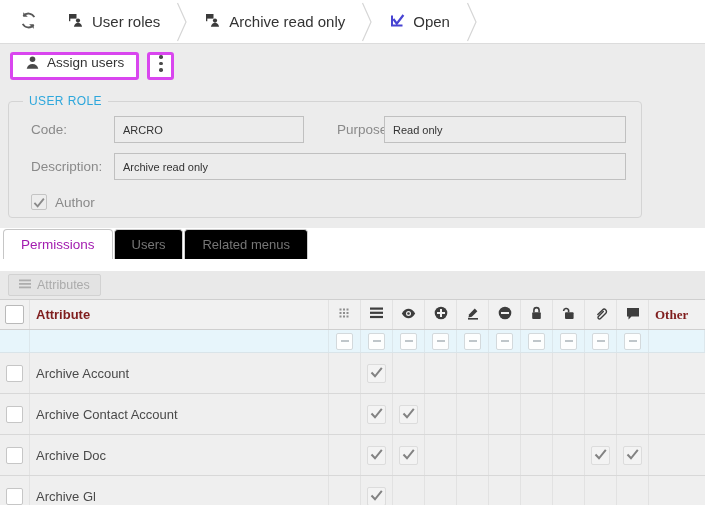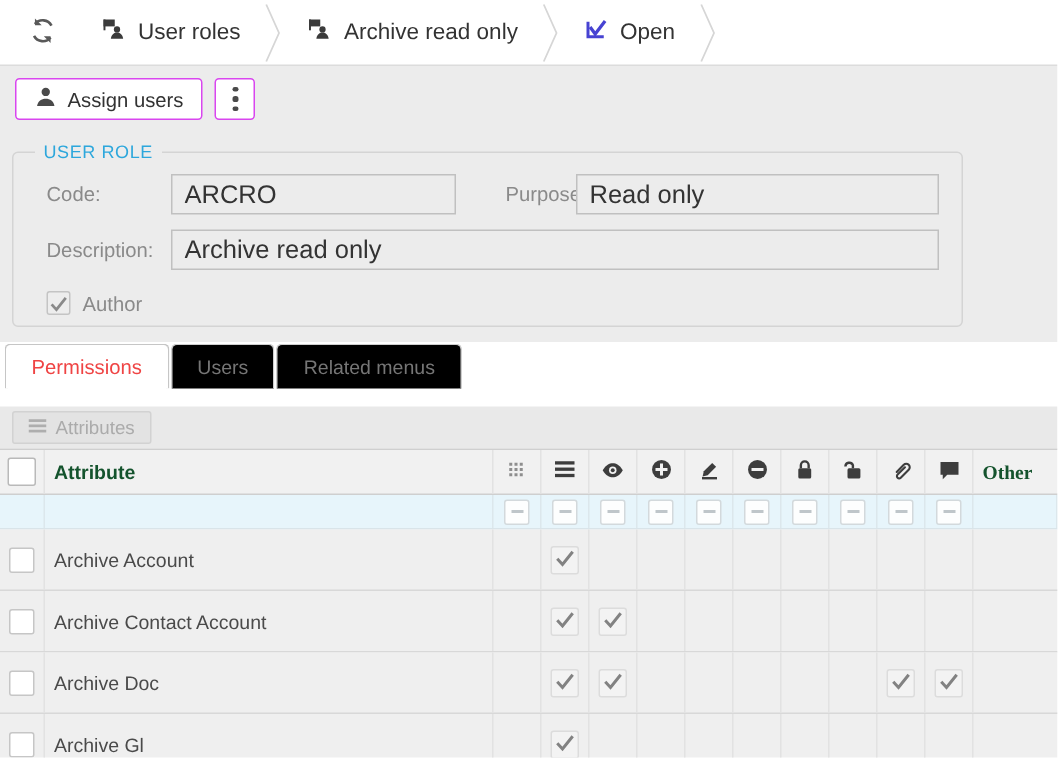--- a/index.html
+++ b/index.html
@@ -13,58 +13,58 @@
   .refresh-btn { width:28px; height:28px; border:none; background:transparent;
                  display:flex; align-items:center; justify-content:center; cursor:pointer; margin:0 10px 0 4px; }
   .crumbs { display:flex; align-items:center; height:100%; }
   .crumb { display:flex; align-items:center; gap:8px; padding:0 16px; height:100%;
            font-size:15px; color:#333; cursor:pointer; white-space:nowrap; }
   .crumb-sep { height:43px; display:flex; align-items:center; }
 
   
   .grayzone { background:#ececec; height:184px; }
   .toolbar { height:44px; display:flex; align-items:center; padding-left:10px; gap:8px; }
-  .btn { display:inline-flex; align-items:center; gap:7px; height:28px; padding:0 12px;
-         background:#fff; border:1px solid #d946ef; border-radius:3px; font-size:13.5px;
+  .btn { display:inline-flex; gap:7px; height:28px; padding:0 12px;
+         background:#fff; border:3px solid #d946ef; border-radius:3px; font-size:13.5px;
          color:#333; cursor:pointer; font-family:inherit; }
   .btn.kebab { width:27px; padding:0; justify-content:center; }
 
   .form-wrap { position:relative; height:140px; }
   fieldset.role-box { position:absolute; left:8px; top:6px; width:634px; height:124px;
                       border:1px solid #d4d4d4; border-radius:4px; }
   fieldset.role-box legend { margin-left:14px; padding:0 6px; font-size:12px;
                              color:#2da7dc; letter-spacing:.4px; }
   .fld-label { position:absolute; font-size:13.5px; color:#8a8a8a; }
   .fld-input { position:absolute; height:27px; background:#ececec; border:1px solid #c0c0c0;
-               font-size:17px; color:#333; padding:0 8px; font-family:inherit; }
+               font-size:11px; color:#333; padding:0 8px; font-family:inherit; }
   .chk { position:absolute; width:16px; height:16px; background:#ededed;
          border:1px solid #c4c4c4; border-radius:2px; display:flex; align-items:center;
          justify-content:center; cursor:pointer; }
 
   
   .tabstrip { height:31px; background:#fff; display:flex; align-items:flex-start; padding:1px 0 0 3px; }
   .tab { height:30px; display:inline-flex; align-items:center; padding:0 17px; font-size:13px;
          border:1px solid #cecece; border-bottom:none; border-radius:4px 4px 0 0;
          background:#000000; color:#767676; margin-right:1px; cursor:pointer; }
-  .tab.active { background:#fff; border-color:#c6c6c6; color:#ef4444; font-size:13.5px; }
+  .tab.active { background:#fff; border-color:#c6c6c6; color:#a21caf; font-size:13.5px; }
 
   .subtoolbar { height:28px; background:#e9e9e9; display:flex; align-items:center; padding-left:8px;margin-top:12px; }
   .btn-attrs { display:inline-flex; align-items:center; gap:6px; height:22px; padding:0 10px;
                background:#e3e3e3; border:1px solid #d2d2d2; border-radius:2px;
                font-size:12.5px; color:#ababab; font-family:inherit; }
 
   
   .ptable { width:705px; }
   .prow { display:grid; grid-template-columns:30px 299px repeat(10,32px) 56px; width:705px; }
   .cell { border-right:1px solid #e2e2e2; display:flex; align-items:center; justify-content:center; }
   .cell.txt { justify-content:flex-start; padding-left:6px; }
   .cell:last-child { border-right:none; }
 
   .hdr { height:31px; background:#f1f1f1; border-top:1px solid #cfcfcf; border-bottom:1px solid #cfcfcf; }
-  .hdr .cell { font-size:13px; font-weight:bold; color:#14532d; }
+  .hdr .cell { font-size:13px; font-weight:bold; color:#7f1d1d; }
   .hdr .cell.txt { padding-left:6px; }
 
   .flt { height:23px; background:#e7f5fb; border-bottom:1px solid #d9e4e9; }
   .flt .cell { border-right:1px solid #dce7ec; }
   .dashbox { width:17px; height:17px; background:#fdfefe; border:1px solid #d3d9dc; border-radius:2px;
              display:flex; align-items:center; justify-content:center; cursor:pointer; }
   .dashbox i { display:block; width:8px; height:2px; background:#bfc6ca; }
 
   .drow { height:41px; background:#efefef; border-bottom:1px solid #d8d8d8; }
   .drow .cell { font-size:13px; color:#4a4a4a; }

